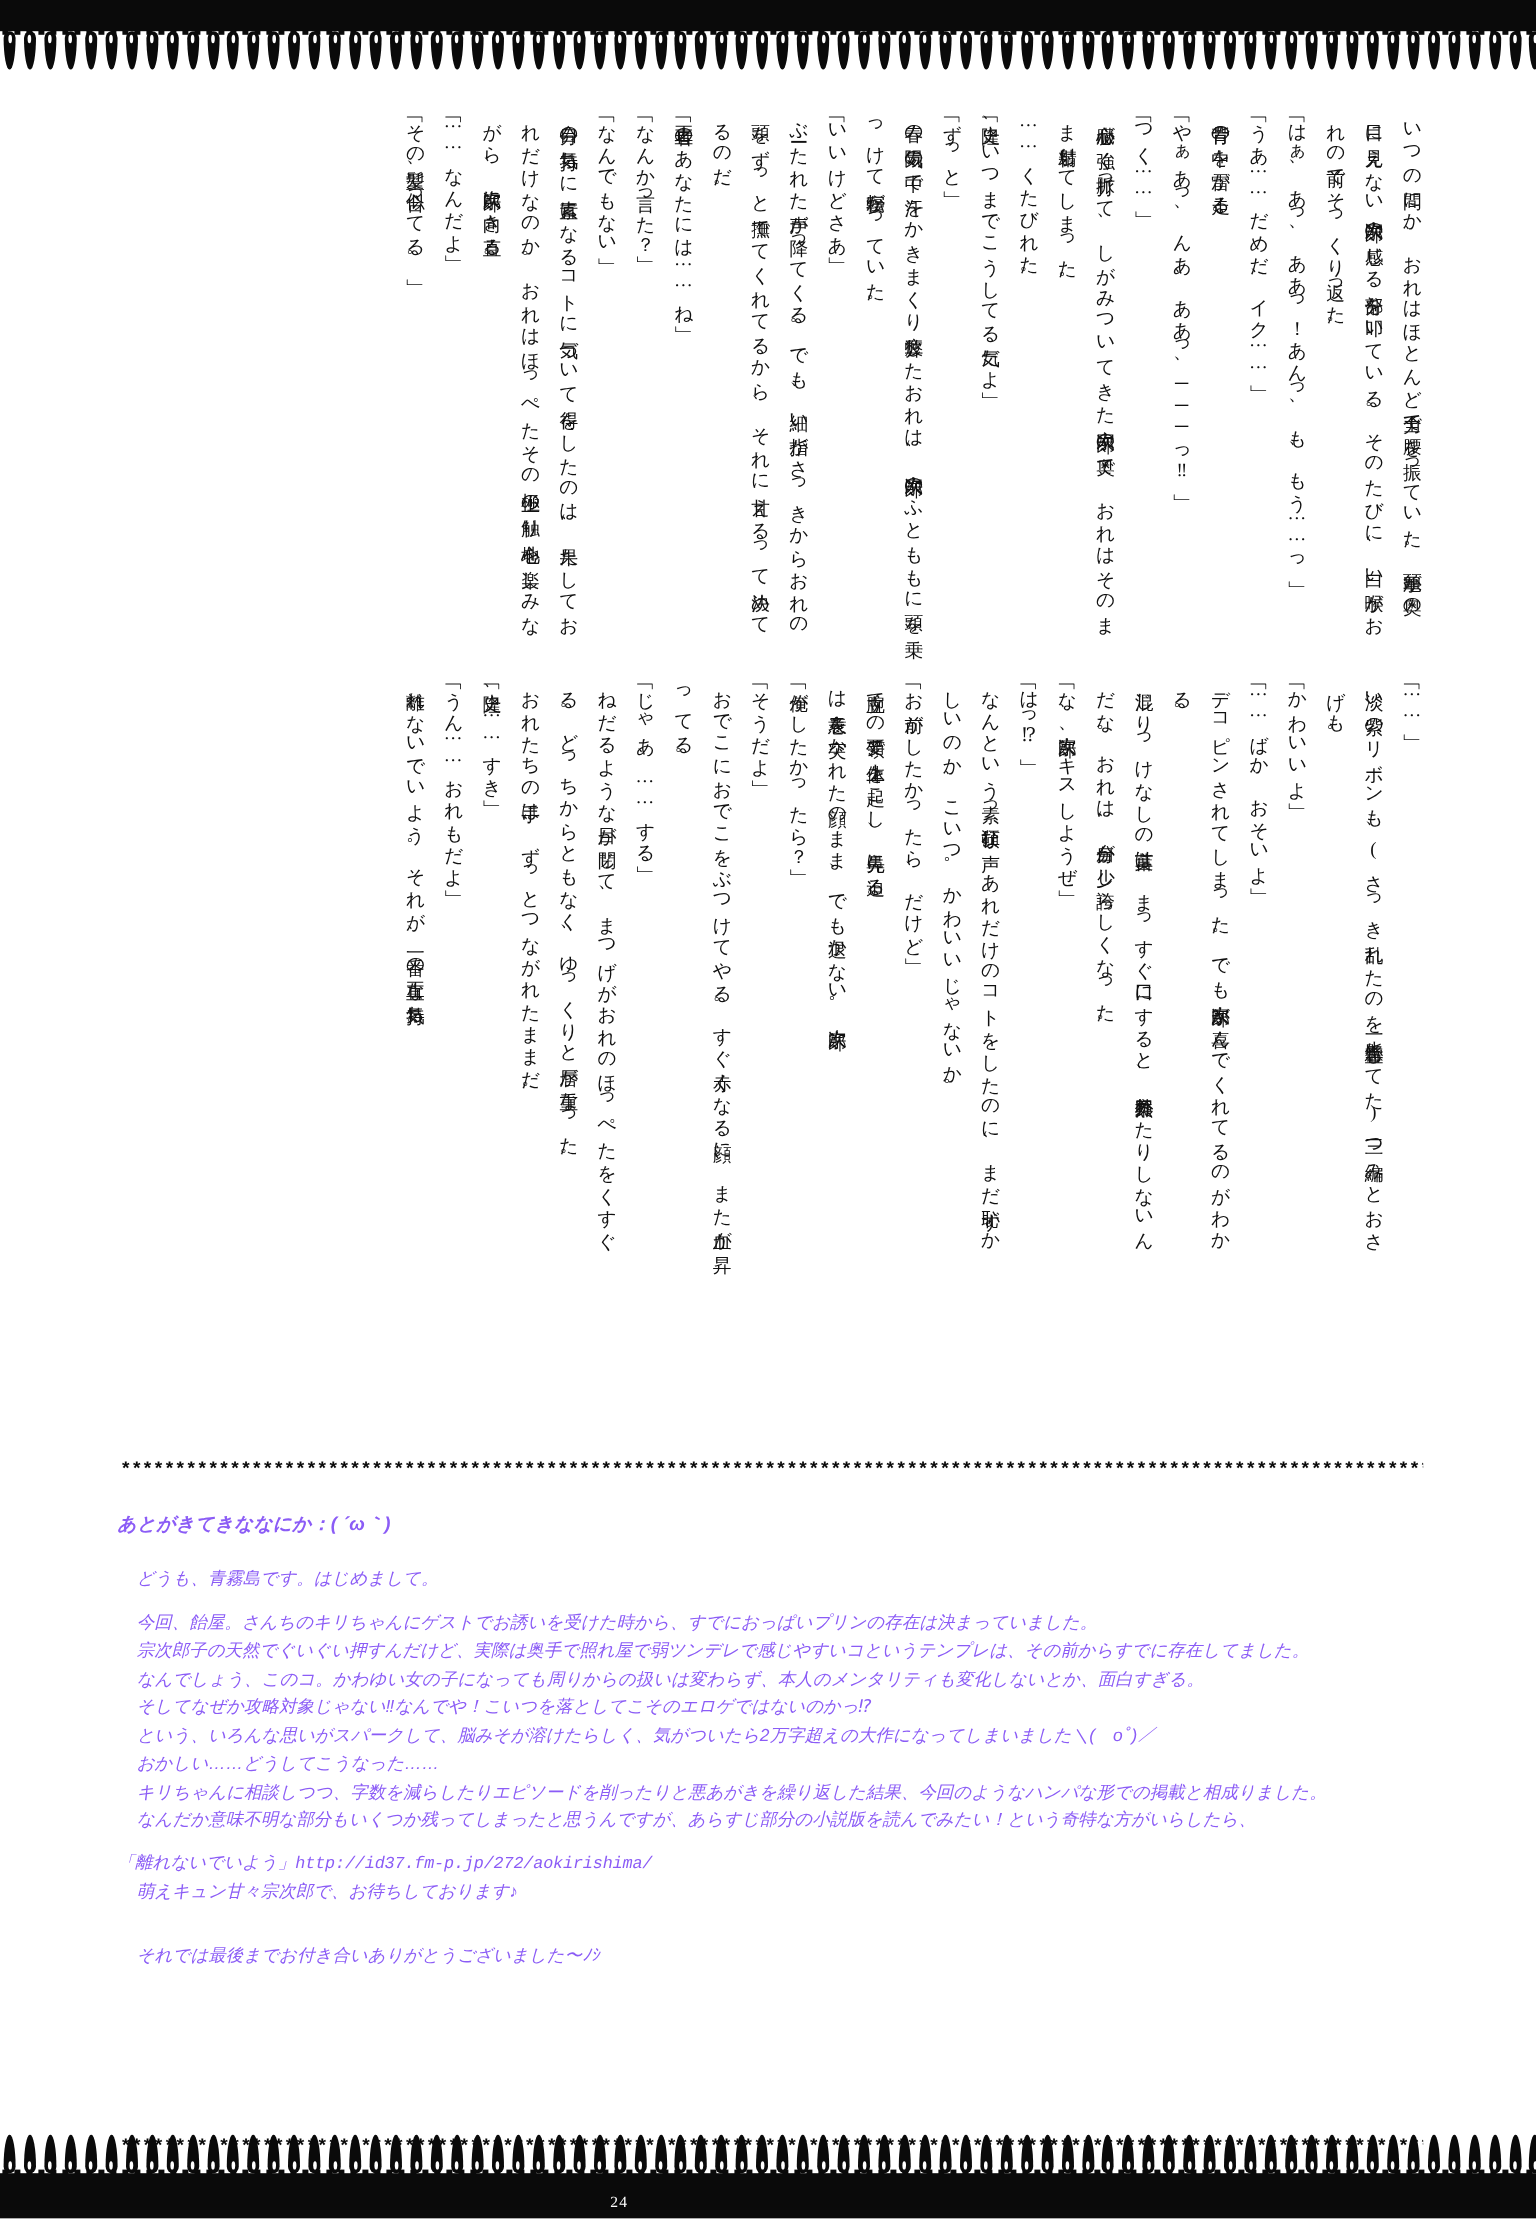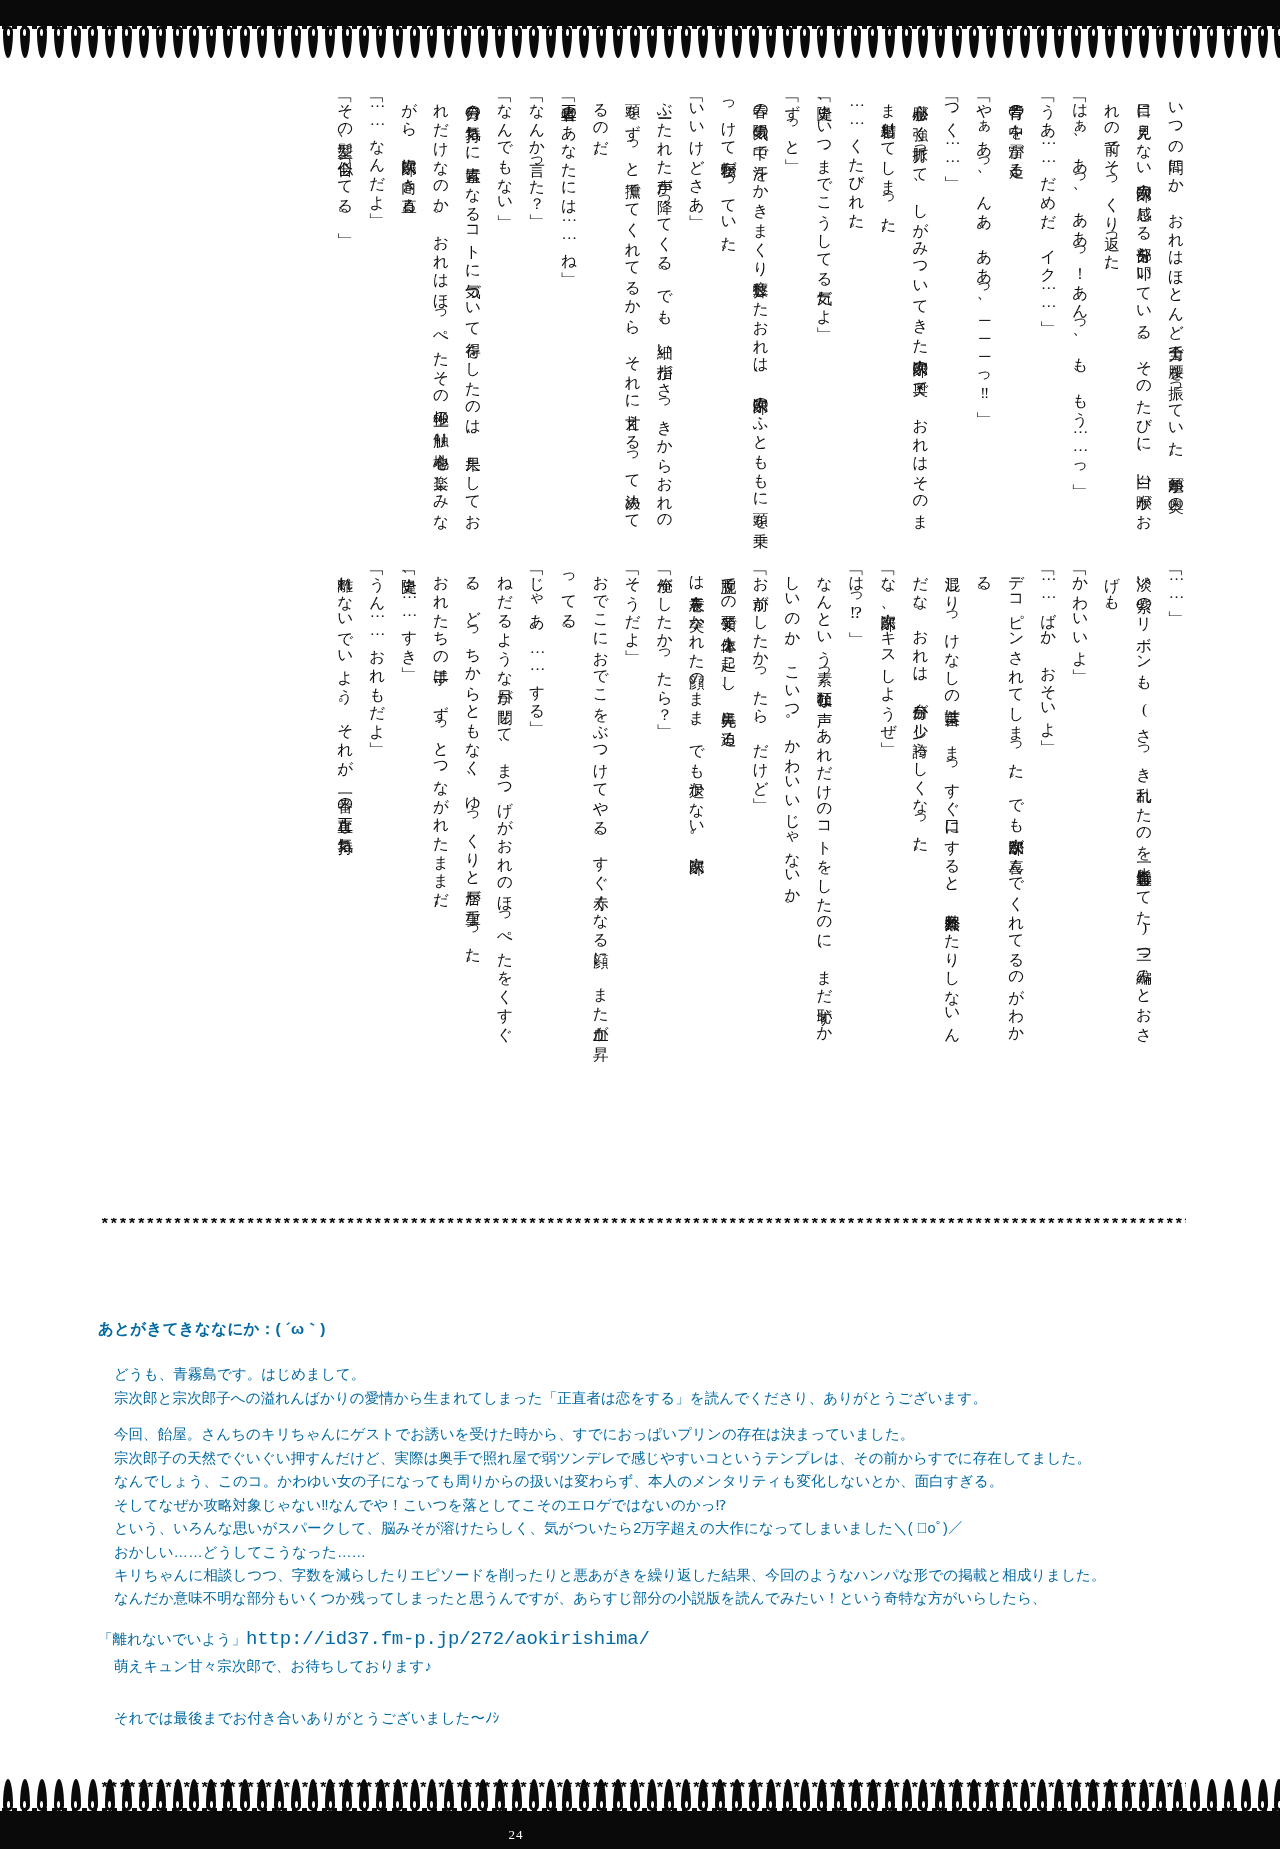--- a/index.html
+++ b/index.html
@@ -173,43 +173,44 @@
     color: #0a0a0a;
     font-weight: bold;
   }
   .aster-top { top: 1218px; }
   .aster-bottom { top: 1782px; }
 
   
   .afterword {
     position: absolute;
     left: 98px;
-    top: 1316px;
+    top: 1258px;
     width: 1090px;
     font-family: "Liberation Sans", "DejaVu Sans", sans-serif;
     font-size: 14.5px;
     line-height: 1.62;
-    color: #0369a1;
+    color: #8b5cf6;
+    font-style: italic;
   }
   .aw-title {
     font-weight: bold;
     font-size: 15.5px;
     margin: 0 0 22px 0;
     letter-spacing: 0.02em;
   }
   .aw-para {
     margin: 0;
     text-indent: 1.1em;
     letter-spacing: 0.005em;
   }
   .aw-para.noindent { text-indent: 0; }
   .aw-block { margin-bottom: 13px; }
   .aw-url {
     font-family: "Liberation Mono", "DejaVu Sans Mono", monospace;
-    font-size: 19px;
+    font-size: 14px;
     letter-spacing: -0.01em;
   }
   .aw-spacer { height: 16px; }
 </style>
 </head>
 <body>
 
 <div class="page">
 
   <div class="lace lace-top">
@@ -470,21 +471,20 @@
       <p>離れないでいよう。それが、一番の正直な気持ち。</p>
     </div>
 
   <div class="aster-rule aster-top" id="aster-top">********************************************************************************************************************************************</div>
 
   <div class="afterword">
     <div class="aw-title">あとがきてきななにか：( ´ω｀)</div>
 
     <div class="aw-block">
       <p class="aw-para">どうも、青霧島です。はじめまして。</p>
-      <p class="aw-para">宗次郎と宗次郎子への溢れんばかりの愛情から生まれてしまった「正直者は恋をする」を読んでくださり、ありがとうございます。</p>
     </div>
 
     <div class="aw-block">
       <p class="aw-para">今回、飴屋。さんちのキリちゃんにゲストでお誘いを受けた時から、すでにおっぱいプリンの存在は決まっていました。</p>
       <p class="aw-para">宗次郎子の天然でぐいぐい押すんだけど、実際は奥手で照れ屋で弱ツンデレで感じやすいコというテンプレは、その前からすでに存在してました。</p>
       <p class="aw-para">なんでしょう、このコ。かわゆい女の子になっても周りからの扱いは変わらず、本人のメンタリティも変化しないとか、面白すぎる。</p>
       <p class="aw-para">そしてなぜか攻略対象じゃない‼なんでや！こいつを落としてこそのエロゲではないのかっ⁉</p>
       <p class="aw-para">という、いろんな思いがスパークして、脳みそが溶けたらしく、気がついたら2万字超えの大作になってしまいました＼( ﾟoﾟ)／</p>
       <p class="aw-para">おかしい……どうしてこうなった……</p>
       <p class="aw-para">キリちゃんに相談しつつ、字数を減らしたりエピソードを削ったりと悪あがきを繰り返した結果、今回のようなハンパな形での掲載と相成りました。</p>

